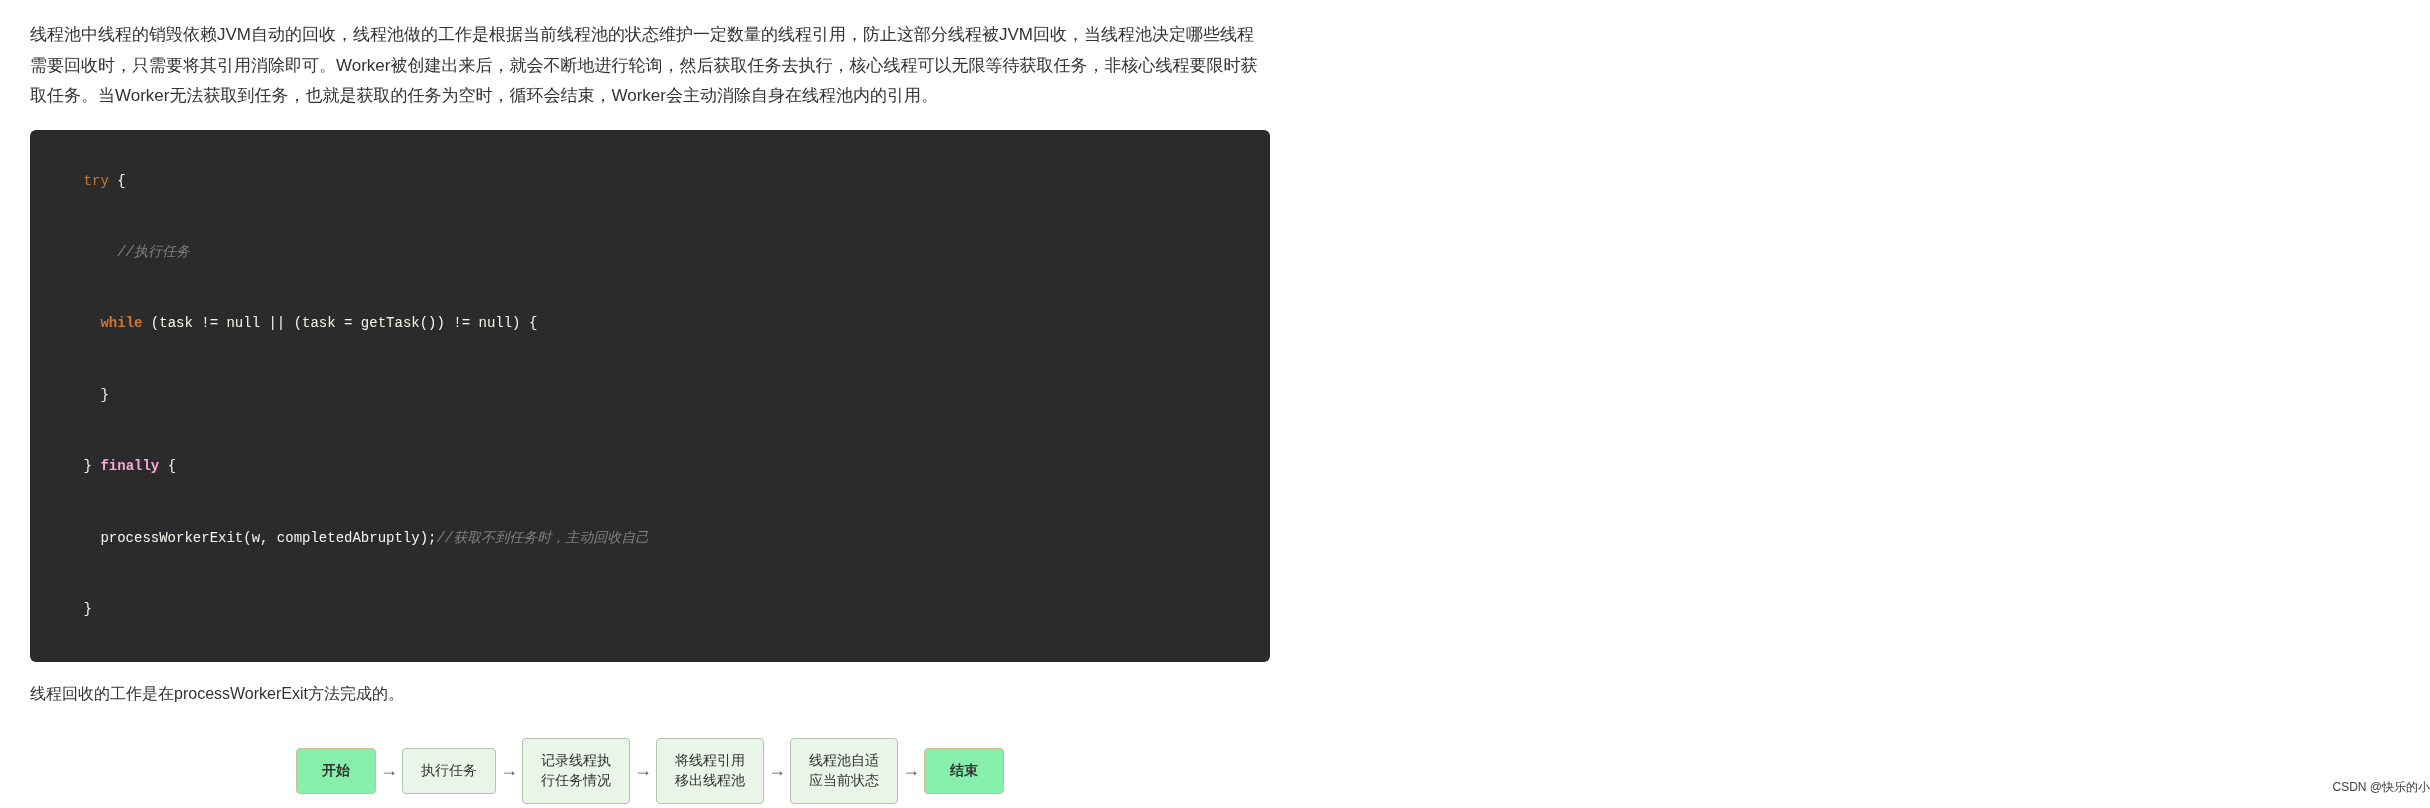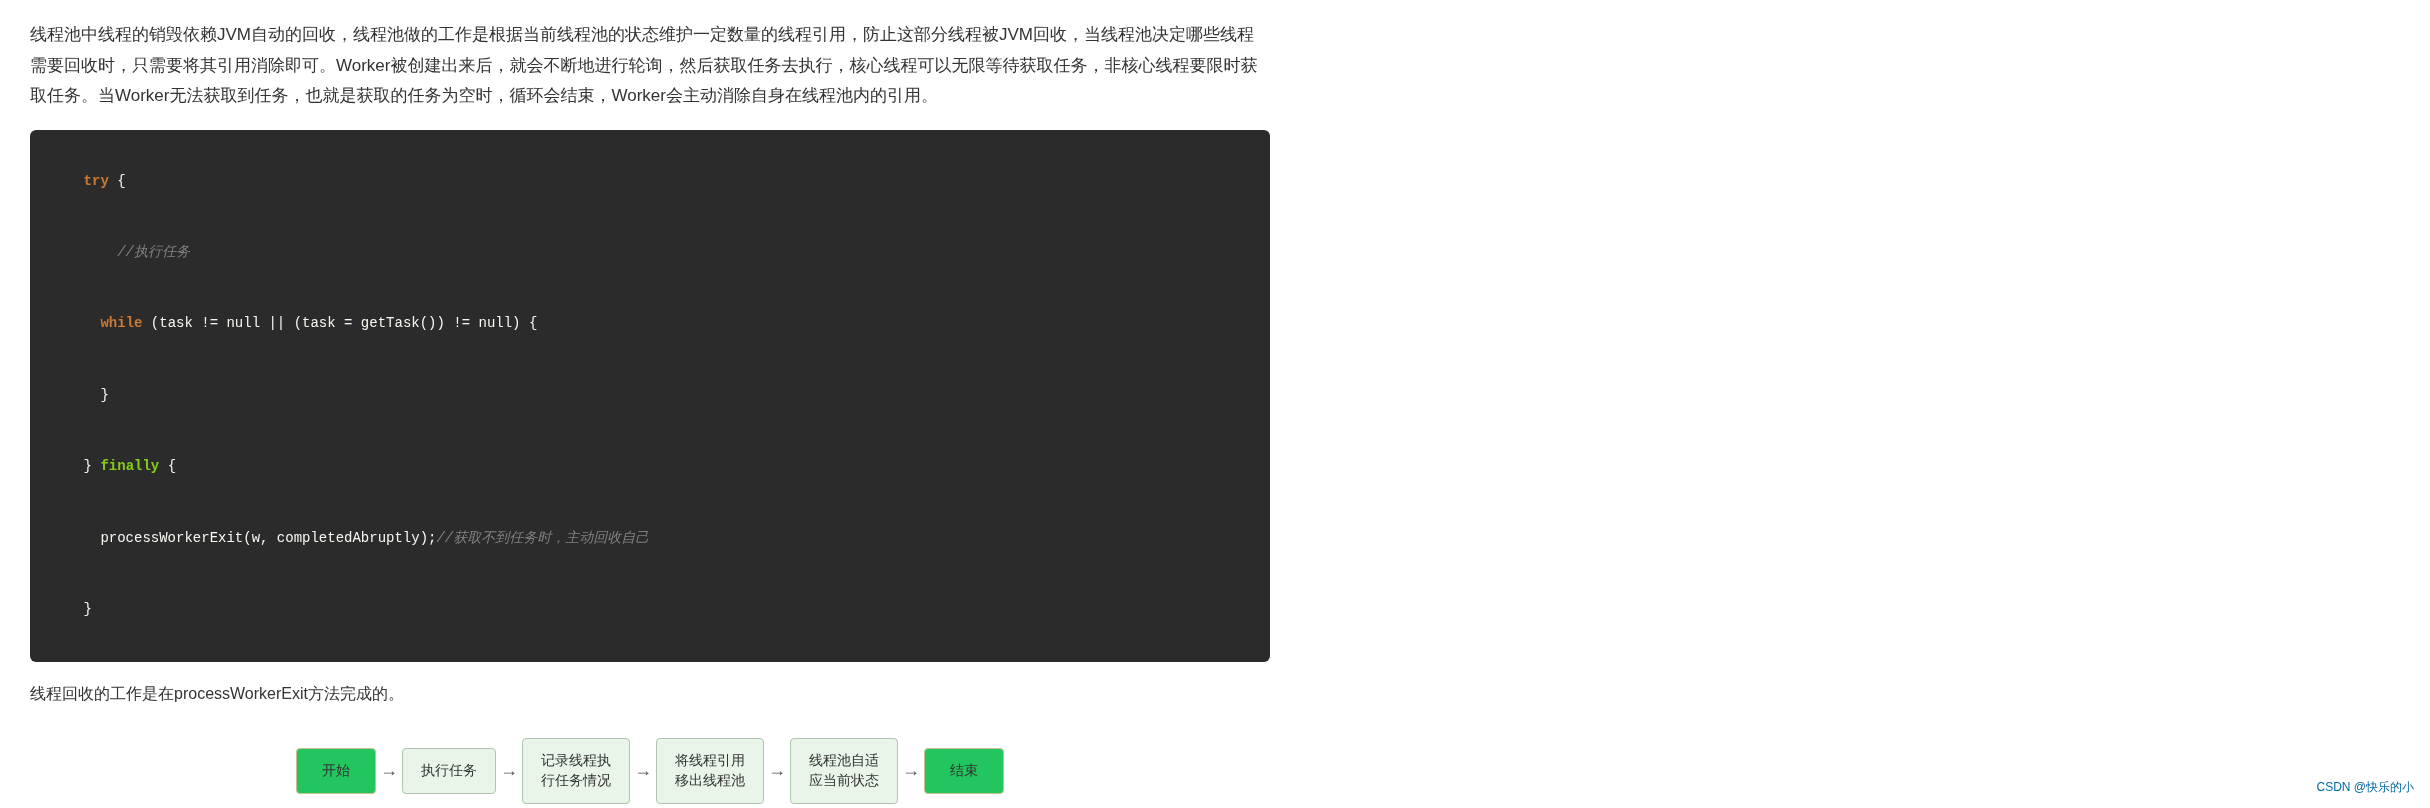--- a/index.html
+++ b/index.html
@@ -27,23 +27,23 @@
       font-size: 14px;
       line-height: 1.7;
       color: #f8f8f2;
     }
 
     .code-line {
       display: block;
       white-space: pre;
     }
 
-    .kw-try    { color: #cc7832; font-weight: bold; }
+    .kw-try    { color: #cc7832; font-weight: normal; }
     .kw-while  { color: #cc7832; font-weight: bold; }
-    .kw-finally{ color: #84cc16; font-weight: bold; }
+    .kw-finally{ color: #f9a8d4; font-weight: bold; }
     .code-normal { color: #f8f8f2; }
     .code-comment { color: #808080; font-style: italic; }
 
     .middle-text {
       font-size: 16px;
       line-height: 1.8;
       margin-bottom: 30px;
     }
 
     .flowchart-container {
@@ -66,22 +66,23 @@
       border-radius: 4px;
       padding: 12px 18px;
       text-align: center;
       font-size: 14px;
       color: #333;
       min-width: 80px;
       line-height: 1.4;
     }
 
     .flow-box.start-end {
-      background: #22c55e;
+      background: #86efac;
       border-color: #c8c090;
+      font-weight: bold;
     }
 
     .flow-box.multi-line {
       min-width: 90px;
       font-family: Liberation Serif, serif;
     }
 
     .flow-arrow {
       font-size: 18px;
       color: #555;
@@ -92,23 +93,23 @@
     .flowchart-caption {
       font-size: 14px;
       color: #555;
       text-align: center;
       margin-bottom: 24px;
     }
 
     .csdn-watermark {
       position: fixed;
       bottom: 12px;
-      right: 16px;
+      right: 0;
       font-size: 12px;
-      color: #0369a1;
+      color: #404040;
     }
   </style>
 </head>
 <body>
 
 <div>
   <p class="intro-text">线程池中线程的销毁依赖JVM自动的回收，线程池做的工作是根据当前线程池的状态维护一定数量的线程引用，防止这部分线程被JVM回收，当线程池决定哪些线程需要回收时，只需要将其引用消除即可。Worker被创建出来后，就会不断地进行轮询，然后获取任务去执行，核心线程可以无限等待获取任务，非核心线程要限时获取任务。当Worker无法获取到任务，也就是获取的任务为空时，循环会结束，Worker会主动消除自身在线程池内的引用。</p>
 </div>
 
 <div class="code-block">

